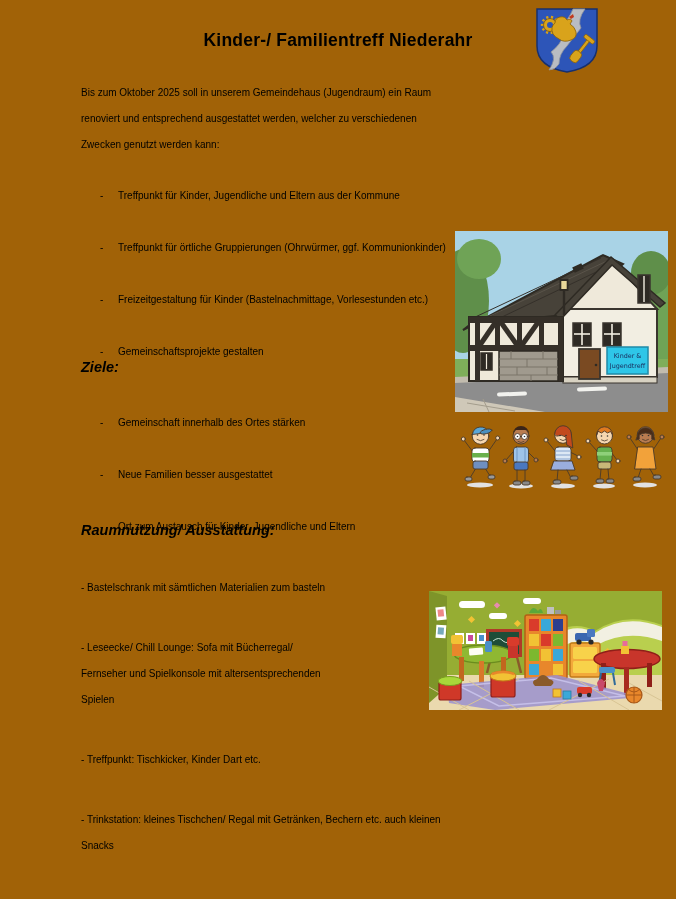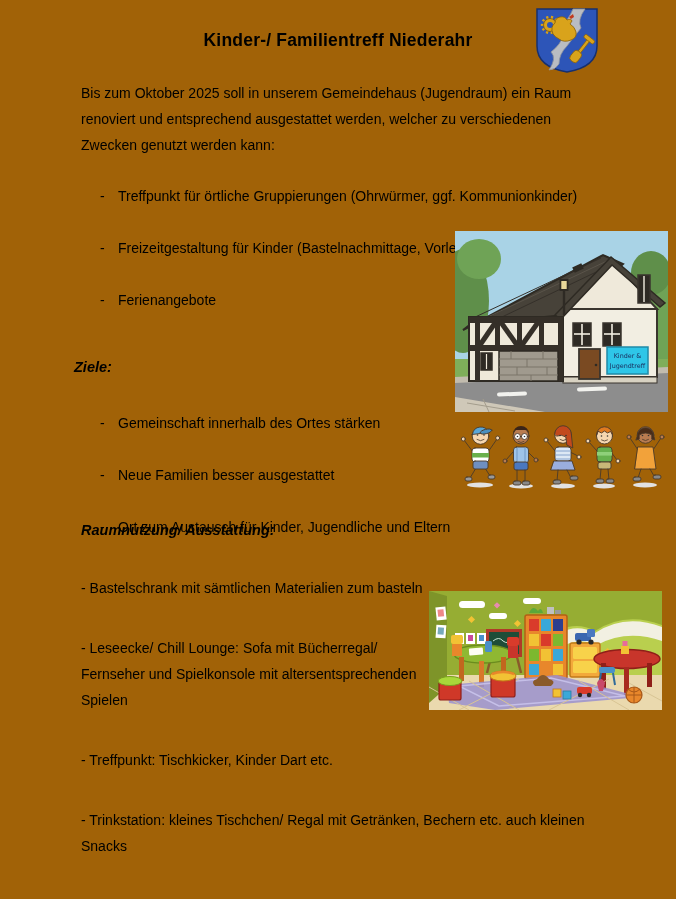--- a/index.html
+++ b/index.html
@@ -5,24 +5,24 @@
   html,body { margin:0; padding:0; background:#ffffff; }
   .page {
     position:relative; width:676px; height:899px; background:#a16207;
     font-family:"Liberation Sans", sans-serif; color:#000; overflow:hidden;
   }
   .doc-title {
     position:absolute; top:30px; left:0; width:676px; text-align:center;
     font-size:17.5px; font-weight:bold; letter-spacing:0.2px;
   }
   .abs { position:absolute; }
-  .txt { font-size:14px; line-height:26px; white-space:pre-line; }
+  .txt { font-size:10px; line-height:26px; white-space:pre-line; }
   .b-intro   { top:80px;  left:81px; width:565px; }
   .b-uses    { top:157px; left:81px; width:565px; }
-  .b-ziele-h { top:354px; left:74px; width:400px; }
+  .b-ziele-h { top:354px; left:81px; width:400px; }
   .b-goals   { top:384px; left:81px; width:420px; }
   .b-room-h  { top:517px; left:81px; width:400px; }
   .b-room    { top:549px; left:81px; width:585px; }
   .sec-heading { font-size:14.5px; line-height:26px; font-weight:bold; font-style:italic; }
   ul.dash { list-style:none; margin:0; padding:0; }
   ul.dash li { position:relative; padding-left:37px; white-space:pre-line; }
   ul.dash li::before { content:"-"; position:absolute; left:19px; top:0; }
   .b-room p { margin:0 0 8px 0; }
   .illus { position:absolute; display:block; }
   .i-coat     { left:533px; top:8px;   width:68px;  height:66px; }
@@ -50,23 +50,24 @@
       <rect x="42.5" y="44" width="9" height="12" rx="3.5" fill="#d9a31b" stroke="#8a5f06" stroke-width="0.7"></rect>
       <rect x="41" y="26" width="12" height="4" rx="1.5" fill="#d9a31b" stroke="#8a5f06" stroke-width="0.7"></rect>
     </g>
   </svg>
 
   <div class="abs txt b-intro">Bis zum Oktober 2025 soll in unserem Gemeindehaus (Jugendraum) ein Raum
 renoviert und entsprechend ausgestattet werden, welcher zu verschiedenen
 Zwecken genutzt werden kann:</div>
 
   <ul class="abs txt dash b-uses">
+    <li>Treffpunkt für Kinder, Jugendliche und Eltern aus der Kommune</li>
     <li>Treffpunkt für örtliche Gruppierungen (Ohrwürmer, ggf. Kommunionkinder)</li>
     <li>Freizeitgestaltung für Kinder (Bastelnachmittage, Vorlesestunden etc.)</li>
-    <li>Ferienangebote</li>
+    <li>Gemeinschaftsprojekte gestalten</li>
   </ul>
 
   <div class="abs sec-heading b-ziele-h">Ziele:</div>
   <ul class="abs txt dash b-goals">
     <li>Gemeinschaft innerhalb des Ortes stärken</li>
     <li>Neue Familien besser ausgestattet</li>
     <li>Ort zum Austausch für Kinder, Jugendliche und Eltern</li>
   </ul>
 
   <div class="abs sec-heading b-room-h">Raumnutzung/ Ausstattung:</div>

